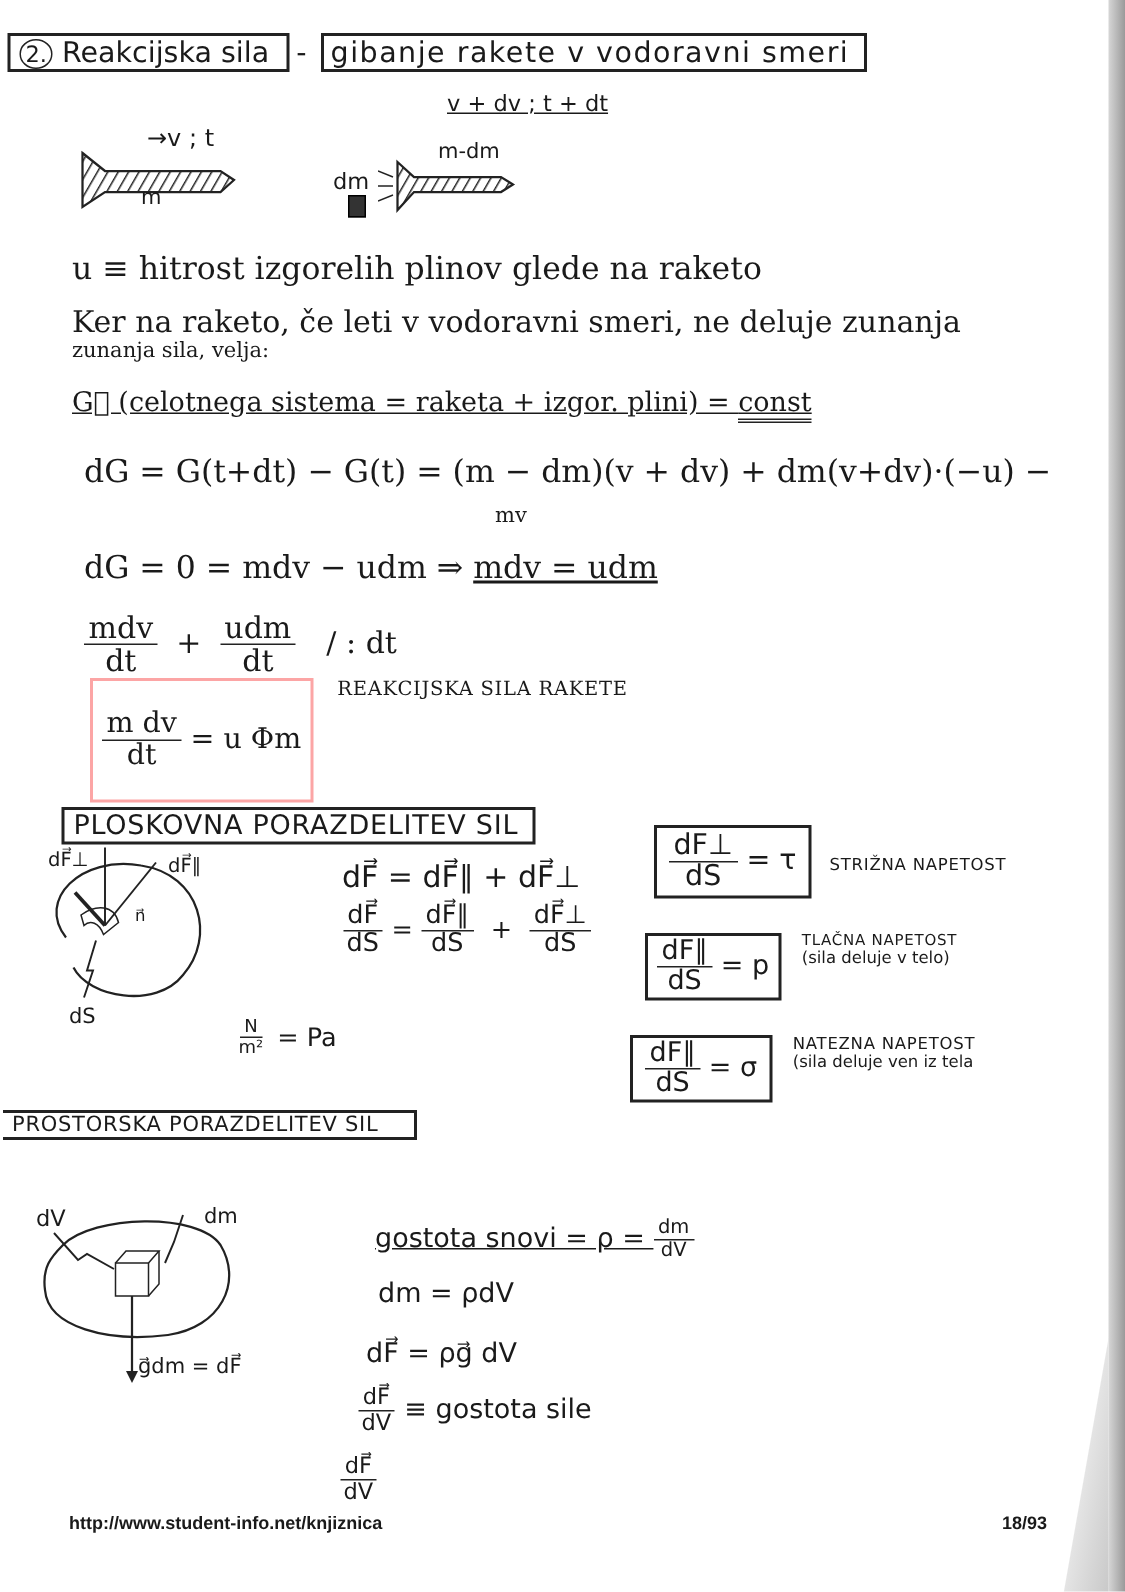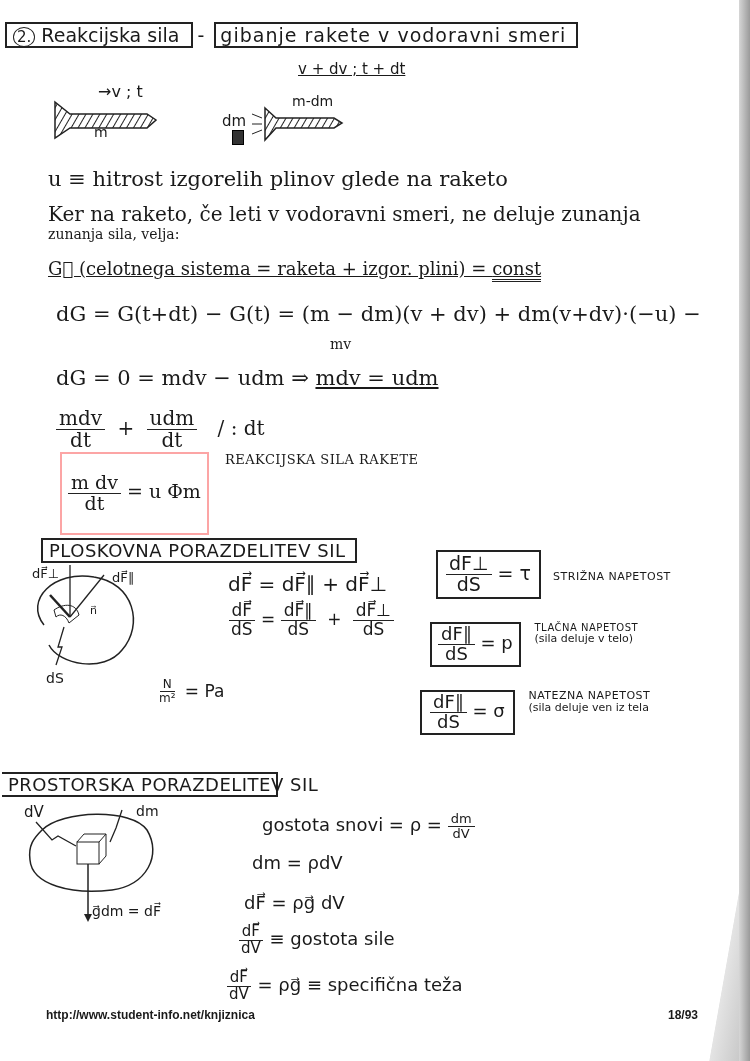--- a/index.html
+++ b/index.html
@@ -183,54 +183,53 @@
         <span class="den">dS</span>
       </span>
     <span>= σ</span>
   </span>
   <span style="display:inline-block; vertical-align:top; margin-left:8px; line-height:1.1;">
     <span class="caps" style="font-size:11px; display:block;">NATEZNA NAPETOST</span>
     <span style="font-size:11px; display:block;">(sila deluje ven iz tela</span>
   </span>
 </div>
 
-<div class="hw caps" style="left:2px; top:772px; border:2px solid #222; border-left:none; padding:0 6px; width:262px; font-size:18px;">PROSTORSKA PORAZDELITEV SIL</div>
+<div class="hw caps" style="left:2px; top:740px; border:2px solid #222; border-left:none; padding:0 6px; width:262px; font-size:14px;">PROSTORSKA PORAZDELITEV SIL</div>
 
 <svg width="150" height="130" style="position:absolute; left:22px; top:800px;" viewBox="0 0 150 130">
   <path d="M20,30 C40,10 110,8 125,30 C140,55 125,85 90,90 C50,95 10,85 8,60 C6,45 12,38 20,30" fill="none" stroke="#222" stroke-width="1.5"></path>
   <rect x="55" y="42" width="22" height="22" fill="#fff" stroke="#222"></rect>
   <polyline points="55,42 62,34 84,34 77,42" fill="none" stroke="#222"></polyline>
   <polyline points="84,34 84,56 77,64" fill="none" stroke="#222"></polyline>
   <polyline points="14,22 30,40 36,36 54,46" fill="none" stroke="#222" stroke-width="1.3"></polyline>
   <polyline points="100,10 94,28 88,42" fill="none" stroke="#222" stroke-width="1.3"></polyline>
   <line x1="66" y1="64" x2="66" y2="118" stroke="#222" stroke-width="1.5"></line>
   <polygon points="62,114 70,114 66,122" fill="#222"></polygon>
 </svg>
 <div class="hw" style="left:24px; top:803px; font-size:15px;">dV</div>
 <div class="hw" style="left:136px; top:803px; font-size:14px;">dm</div>
 <div class="hw" style="left:92px; top:903px; font-size:14px;">g⃗dm = dF⃗</div>
 
-<div class="hw" style="left:262px; top:812px; font-size:18px;">
+<div class="hw" style="left:250px; top:812px; font-size:18px;text-decoration:underline;">
   <span>gostota snovi = ρ = </span>
   <span class="frac" style="font-size:13px;">
       <span class="num">dm</span>
       <span class="den">dV</span>
     </span>
 </div>
 <div class="hw" style="left:252px; top:852px; font-size:18px;">dm = ρdV</div>
 <div class="hw" style="left:244px; top:892px; font-size:18px;">dF⃗ = ρg⃗ dV</div>
 <div class="hw" style="left:238px; top:924px; font-size:18px;">
   <span class="frac" style="font-size:15px;">
       <span class="num">dF⃗</span>
       <span class="den">dV</span>
     </span>
   <span>≡ gostota sile</span>
 </div>
 <div class="hw" style="left:226px; top:970px; font-size:18px;">
   <span class="frac" style="font-size:15px;">
       <span class="num">dF⃗</span>
       <span class="den">dV</span>
     </span>
-  <span>= ρg⃗ ≡ specifična teža</span>
 </div>
 
 <div class="footer" style="left:46px; top:1008px;">http://www.student-info.net/knjiznica</div>
 <div class="footer" style="left:668px; top:1008px;">18/93</div>
 
 </body></html>

